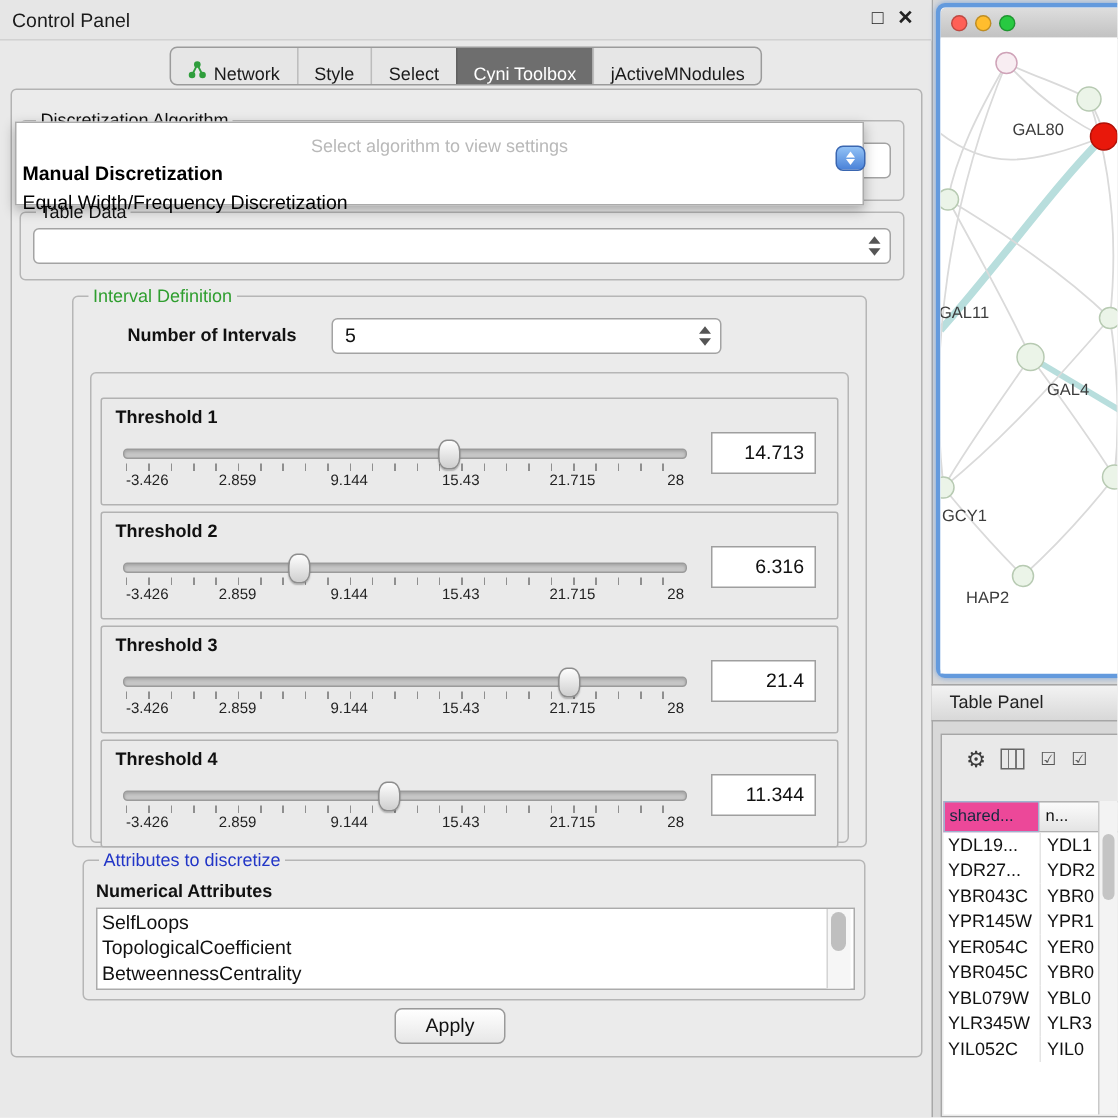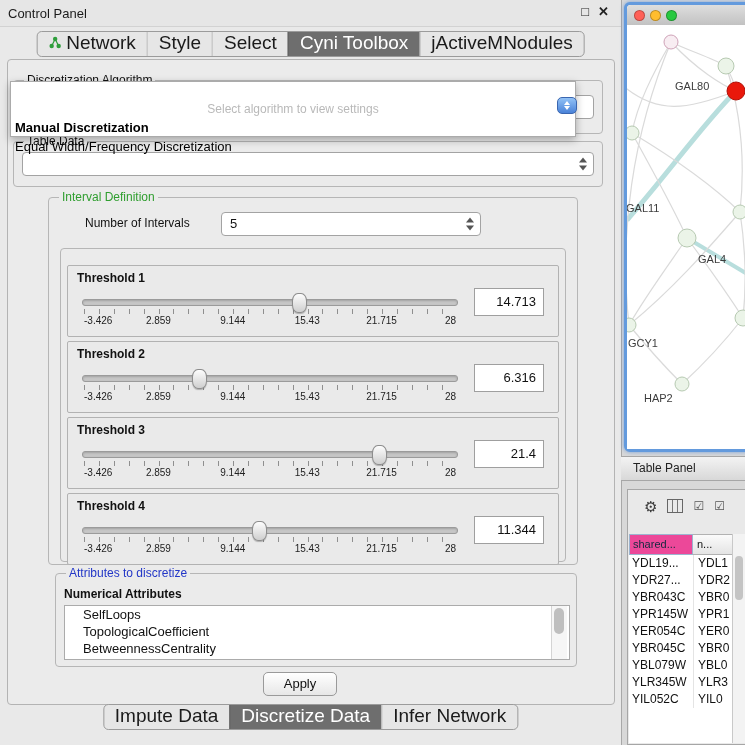--- a/index.html
+++ b/index.html
@@ -8,21 +8,21 @@
 
   
   .control-panel{position:absolute;left:0;top:0;width:621px;height:745px;background:#e9e9e9;border-right:1px solid #a8a8a8}
   .titlebar{position:absolute;left:0;top:0;right:0;height:26px;background:#e6e6e6;border-bottom:1px solid #d2d2d2}
   .titlebar .title{position:absolute;left:8px;top:6px;font-size:13px;color:#1b1b1b}
   .win-icons{position:absolute;right:12px;top:4px;display:flex;gap:9px;font-size:13px;color:#222}
   .win-icons span{cursor:default}
   .win-icons .close{font-weight:bold}
 
   .tabbar{display:flex;height:24px;border:1px solid #9b9b9b;border-radius:5px;background:#e6e6e6;overflow:hidden}
-  .tabbar .tab{display:flex;align-items:flex-start;gap:5px;padding:0 11px;font-size:19px;color:#1a1a1a;border-left:1px solid #bcbcbc;white-space:nowrap}
+  .tabbar .tab{display:flex;align-items:flex-end;gap:5px;padding:0 11px;font-size:12px;color:#1a1a1a;border-left:1px solid #bcbcbc;white-space:nowrap}
   .tabbar .tab:first-child{border-left:0}
   .tabbar .tab.sel{background:#6e6e6e;color:#fff;border-left-color:#606060}
   .top-tabs{position:absolute;top:31px;left:50%;transform:translateX(-50%);z-index:5}
   .bottom-tabs{position:absolute;top:704px;left:50%;transform:translateX(-50%);z-index:5}
 
   .main-panel{position:absolute;left:7px;top:59px;width:606px;height:644px;border:1px solid #b3b3b3;border-radius:4px;background:#ebebeb}
 
   .group{position:absolute;border:1px solid #b6b6b6;border-radius:4px}
   .glabel{position:absolute;top:-8px;left:10px;background:#ebebeb;padding:0 3px;font-size:12px;color:#111;white-space:nowrap}
   .glabel.green{color:#2f9e2f}
@@ -36,45 +36,45 @@
 
   
   .g-algo{left:5px;top:20px;width:588px;height:52px}
   .g-table{left:5px;top:81px;width:588px;height:44px}
   .g-interval{left:40px;top:137px;width:528px;height:366px}
   .g-thresholds{left:11px;top:50px;width:504px;height:312px}
   .g-attrs{left:47px;top:513px;width:520px;height:92px}
 
   .algo-combo{left:8px;right:8px;top:14px}
   .table-combo{left:8px;right:8px;top:10px}
-  .interval-label{position:absolute;left:36px;top:18px;font-size:12px;font-weight:normal}
+  .interval-label{position:absolute;left:36px;top:18px;font-size:12px;font-weight:bold}
   .interval-combo{left:172px;top:14px;width:260px}
 
   .th-list{position:absolute;left:6px;right:6px;top:16px}
   .th-panel{position:relative;height:70px;margin-bottom:4px;border:1px solid #b2b2b2;border-radius:2px;background:#eaeaea}
   .th-label{position:absolute;left:9px;top:5px;font-size:12px;font-weight:bold}
   .slider{position:absolute;left:14px;top:24px;width:376px;height:40px}
   .track{position:absolute;left:0;right:0;top:9px;height:5px;background:#c6c6c6;border:1px solid #9b9b9b;border-radius:3px;box-shadow:inset 0 1px 2px rgba(0,0,0,.18)}
   .thumb{position:absolute;top:3px;width:13px;height:18px;background:linear-gradient(#fdfdfd,#cfcfcf);border:1px solid #8d8d8d;border-radius:6px/8px;box-shadow:0 1px 1px rgba(0,0,0,.25)}
   .ticks{position:absolute;left:2px;right:2px;top:19px;height:5px;background:repeating-linear-gradient(90deg,#8f8f8f 0 1px,transparent 1px 14.9px)}
   .tick-labels{position:absolute;left:2px;right:2px;top:25px;height:12px}
   .tick-label{position:absolute;top:0;transform:translateX(-50%);font-size:10px;color:#222;white-space:nowrap}
   .value-box{position:absolute;left:406px;top:22px;width:70px;height:28px;background:#fff;border:1px solid #9f9f9f;box-sizing:border-box;font-size:13px;line-height:26px;text-align:right;padding-right:7px}
 
   .attrs-sub{position:absolute;left:8px;top:13px;font-size:12px;font-weight:bold}
   .attr-list{position:absolute;left:8px;top:31px;width:506px;height:55px;background:#fff;border:1px solid #ababab;overflow:hidden;box-sizing:border-box}
-  .attr-item{font-size:13px;line-height:17px;padding-left:18px;white-space:nowrap}
+  .attr-item{font-size:13px;line-height:17px;padding-left:3px;white-space:nowrap}
   .attr-scroll{position:absolute;right:0;top:0;bottom:0;width:15px;background:#f6f6f6;border-left:1px solid #d4d4d4}
   .attr-thumb{position:absolute;left:2px;top:2px;width:10px;height:26px;background:#bfbfbf;border-radius:5px}
 
   .apply{position:absolute;left:255px;top:612px;width:74px;height:24px;border:1px solid #9a9a9a;border-radius:5px;background:linear-gradient(#ffffff,#e7e7e7);font-size:13px;text-align:center;line-height:22px;box-sizing:border-box}
 
   
   .popup{position:absolute;left:10px;top:81px;width:566px;height:56px;background:#fff;border:1px solid #ababab;box-shadow:0 3px 8px rgba(0,0,0,.3);z-index:50;box-sizing:border-box}
-  .popup .hint{margin-top:20px;text-align:center;font-size:12px;color:#b9b9b9}
+  .popup .hint{margin-top:8px;text-align:center;font-size:12px;color:#b9b9b9}
   .popup .it{font-size:13px;color:#000;padding-left:4px;margin-top:4px;white-space:nowrap}
   .popup .it.b{font-weight:bold}
   .capsule{position:absolute;left:546px;top:15px;width:20px;height:17px;border-radius:5px;background:linear-gradient(#92c2f6,#4a82d8);border:1px solid #3a66b0;box-sizing:border-box;z-index:60}
   .capsule i{position:absolute;left:50%;width:0;height:0;border-left:3.5px solid transparent;border-right:3.5px solid transparent}
   .capsule .up{top:3px;transform:translateX(-50%);border-bottom:4px solid #fff}
   .capsule .dn{bottom:3px;transform:translateX(-50%);border-top:4px solid #fff}
 
   
   .network-window{position:absolute;left:624px;top:2px;width:126px;height:450px;border:3px solid #639add;border-radius:6px 0 0 6px;box-sizing:border-box;background:#fff;box-shadow:0 0 4px rgba(80,140,220,.7)}
   .net-titlebar{position:absolute;left:0;top:0;right:0;height:20px;background:linear-gradient(#dedede,#c2c2c2);border-bottom:1px solid #9a9a9a;border-radius:4px 0 0 0}
@@ -257,31 +257,20 @@
     <div class="popup">
       <div class="hint">Select algorithm to view settings</div>
       <div class="it b">Manual Discretization</div>
       <div class="it">Equal Width/Frequency Discretization</div>
       <div class="capsule">
           <i class="up"></i>
           <i class="dn"></i>
         </div>
     </div>
 
-    <div class="tabbar bottom-tabs" id="bottomTabs">
-        <div class="tab">
-          <span>Impute Data</span>
-        </div>
-        <div class="tab sel">
-          <span>Discretize Data</span>
-        </div>
-        <div class="tab">
-          <span>Infer Network</span>
-        </div>
-      </div>
   </div>
 
   <div class="network-window">
     <div class="net-titlebar">
       <span class="tl red"></span>
       <span class="tl yellow"></span>
       <span class="tl green"></span>
     </div>
     <div class="net-canvas">
       <svg id="netSvg" width="126" height="430" viewBox="0 0 126 430">

